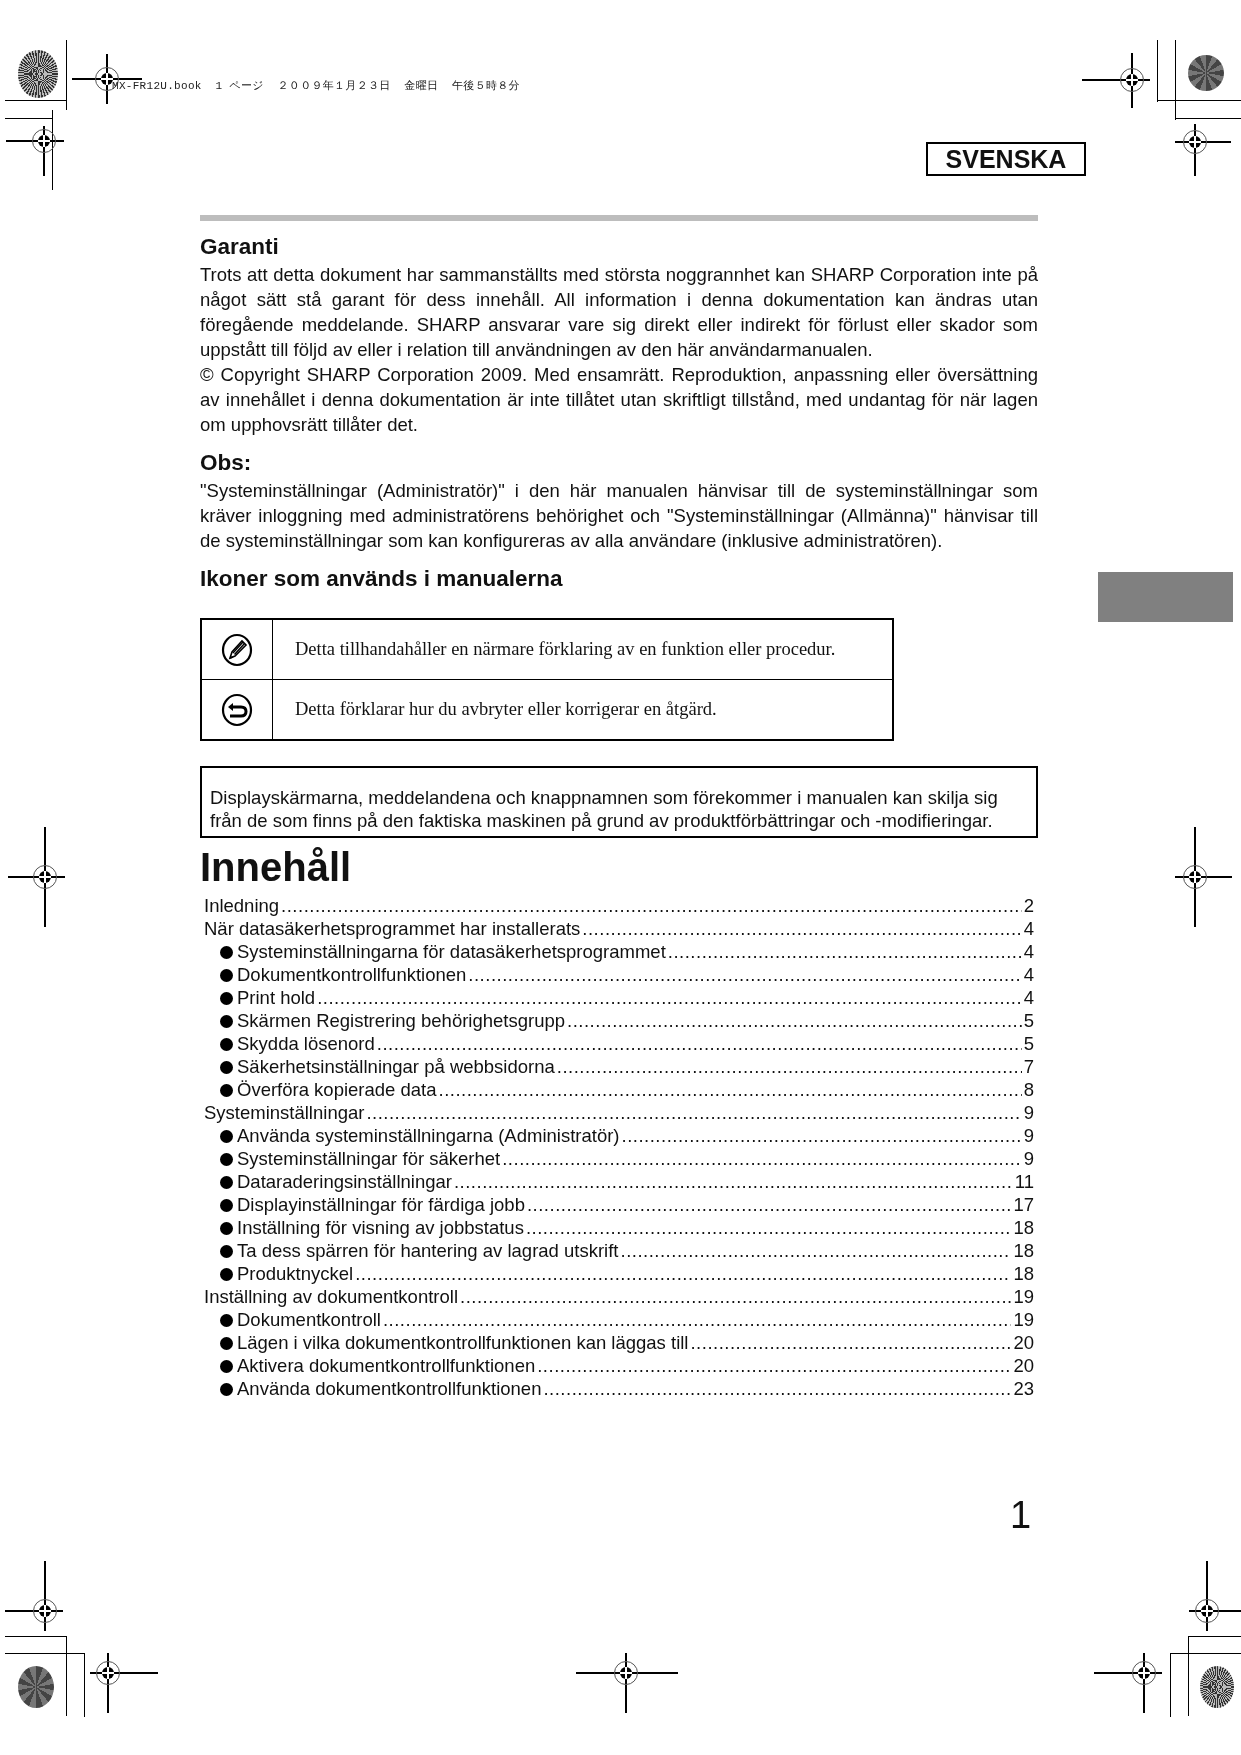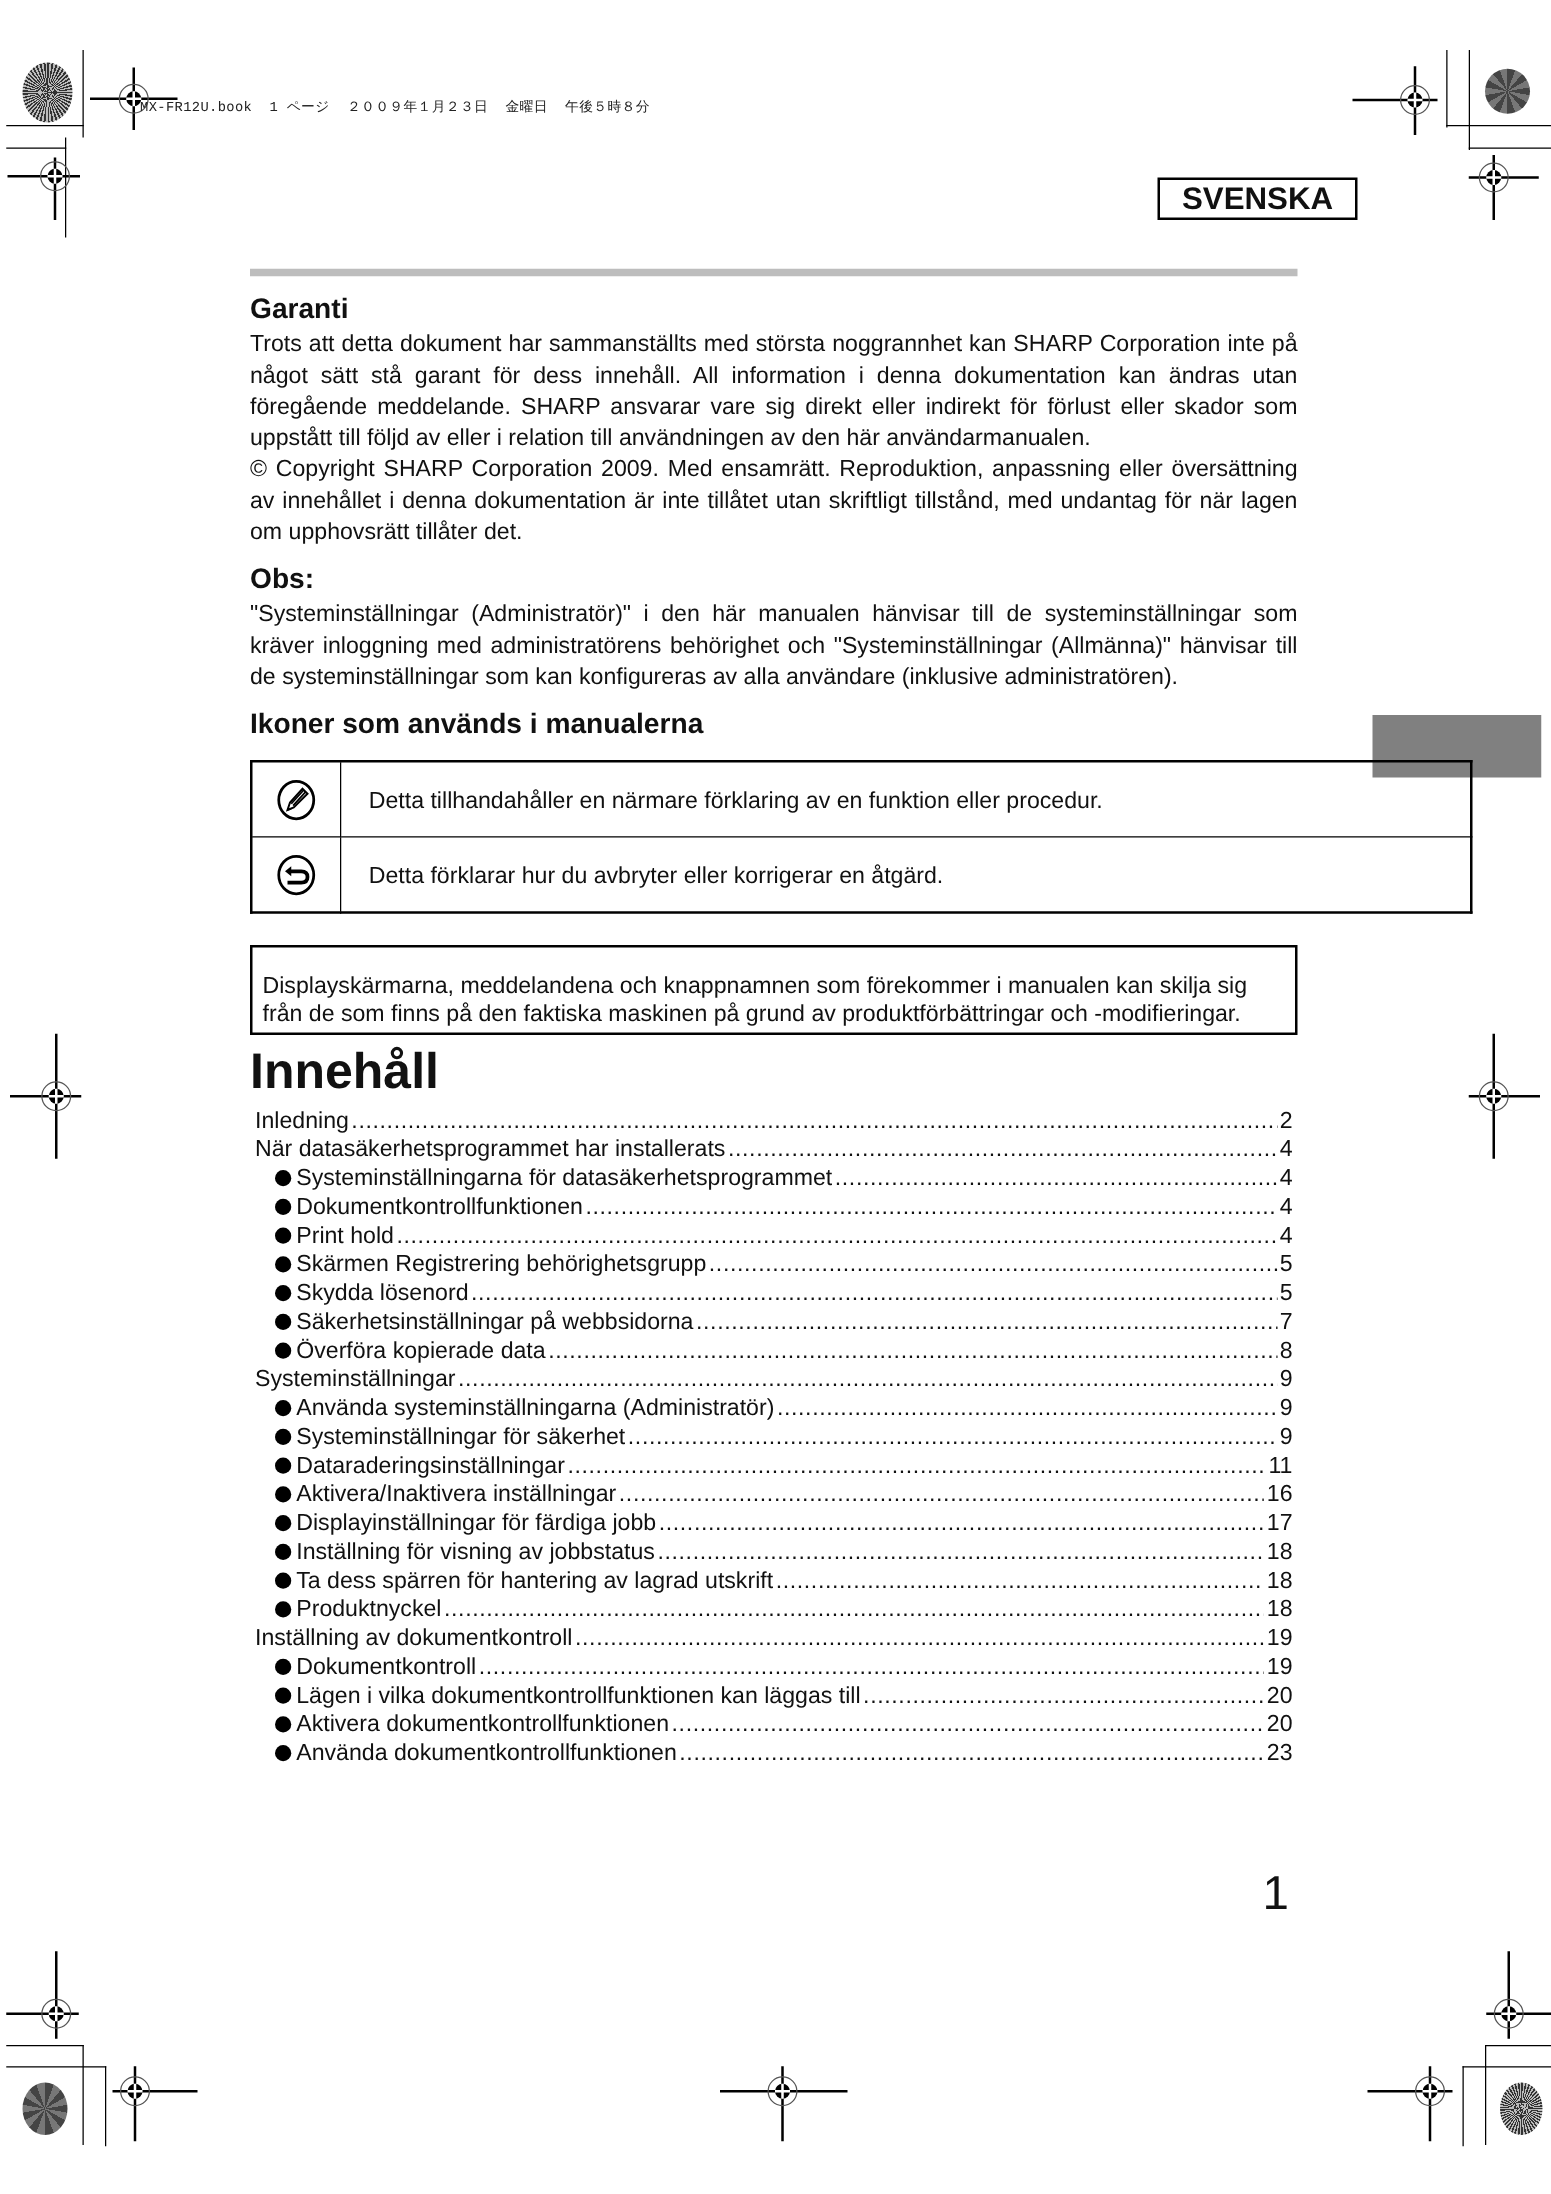--- a/index.html
+++ b/index.html
@@ -40,22 +40,23 @@
   .side-tab { left: 1098px; top: 572px; width: 135px; height: 50px; background: #808080; }
 
   .content { left: 200px; top: 232px; width: 838px; }
   h2 { margin: 0; font-size: 22.5px; font-weight: bold; line-height: 30px; }
   .para {
     font-size: 18.5px; line-height: 25px; text-align: justify; margin: 0;
   }
   .sec { margin-top: 11px; }
 
   table.icons {
-    border-collapse: collapse; width: 978px; margin-top: 14px;
+    border-collapse: collapse; width: 694px; margin-top: 24px;
     border: 2px solid #000;
+    font-family: Liberation Serif, serif;
   }
   table.icons td { border: 1px solid #000; height: 57px; font-size: 18.5px; }
   table.icons td.icon-cell { width: 70px; text-align: center; padding: 0; }
   table.icons td.text-cell { padding-left: 22px; }
   .circle-icon { display: inline-block; width: 34px; height: 34px; vertical-align: middle; }
 
   .notice {
     margin-top: 25px; border: 2px solid #000; padding: 18px 8px 4px 8px;
     font-size: 18.5px; line-height: 23px;
   }
@@ -297,26 +298,20 @@
           <span class="page">9</span>
         </li>
         <li class="sub">
           <span class="bullet"></span>
           <span class="title">Dataraderingsinställningar</span>
           <span class="leader"></span>
           <span class="page">11</span>
         </li>
         <li class="sub">
           <span class="bullet"></span>
-          <span class="title">Aktivera/Inaktivera inställningar</span>
-          <span class="leader"></span>
-          <span class="page">16</span>
-        </li>
-        <li class="sub">
-          <span class="bullet"></span>
           <span class="title">Displayinställningar för färdiga jobb</span>
           <span class="leader"></span>
           <span class="page">17</span>
         </li>
         <li class="sub">
           <span class="bullet"></span>
           <span class="title">Inställning för visning av jobbstatus</span>
           <span class="leader"></span>
           <span class="page">18</span>
         </li>

